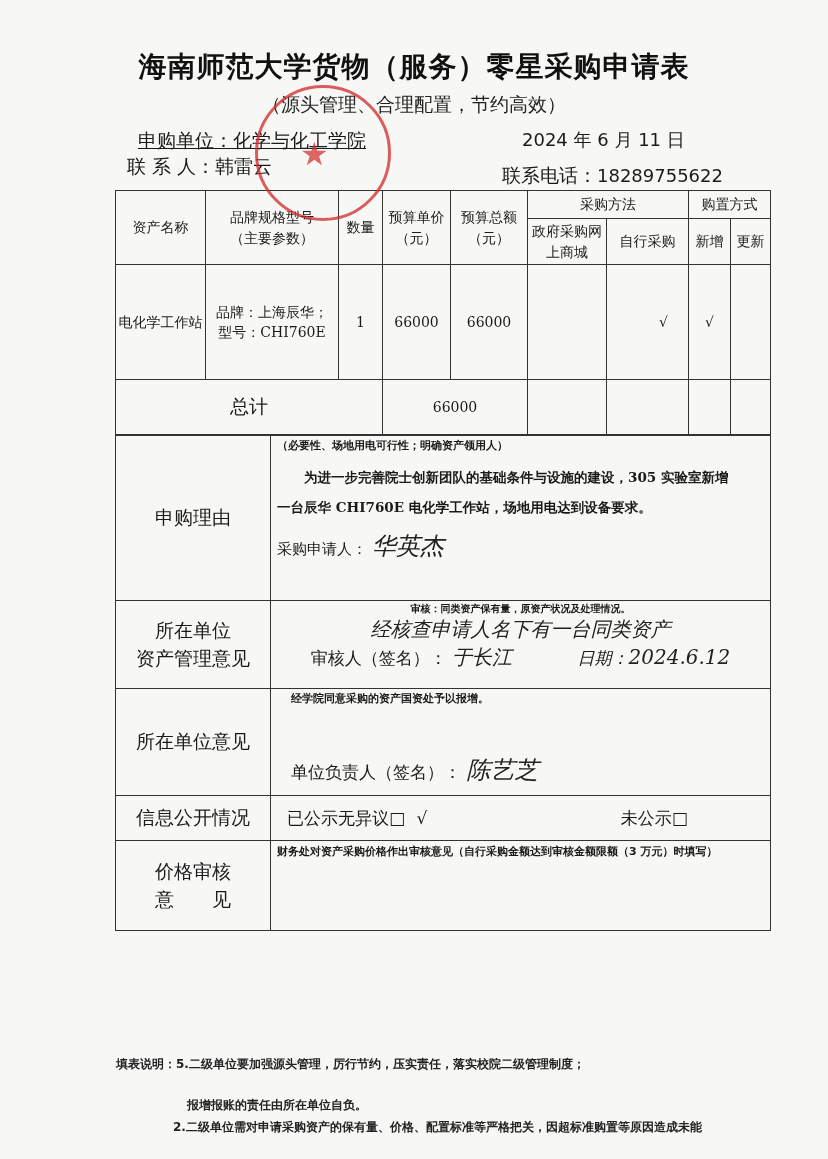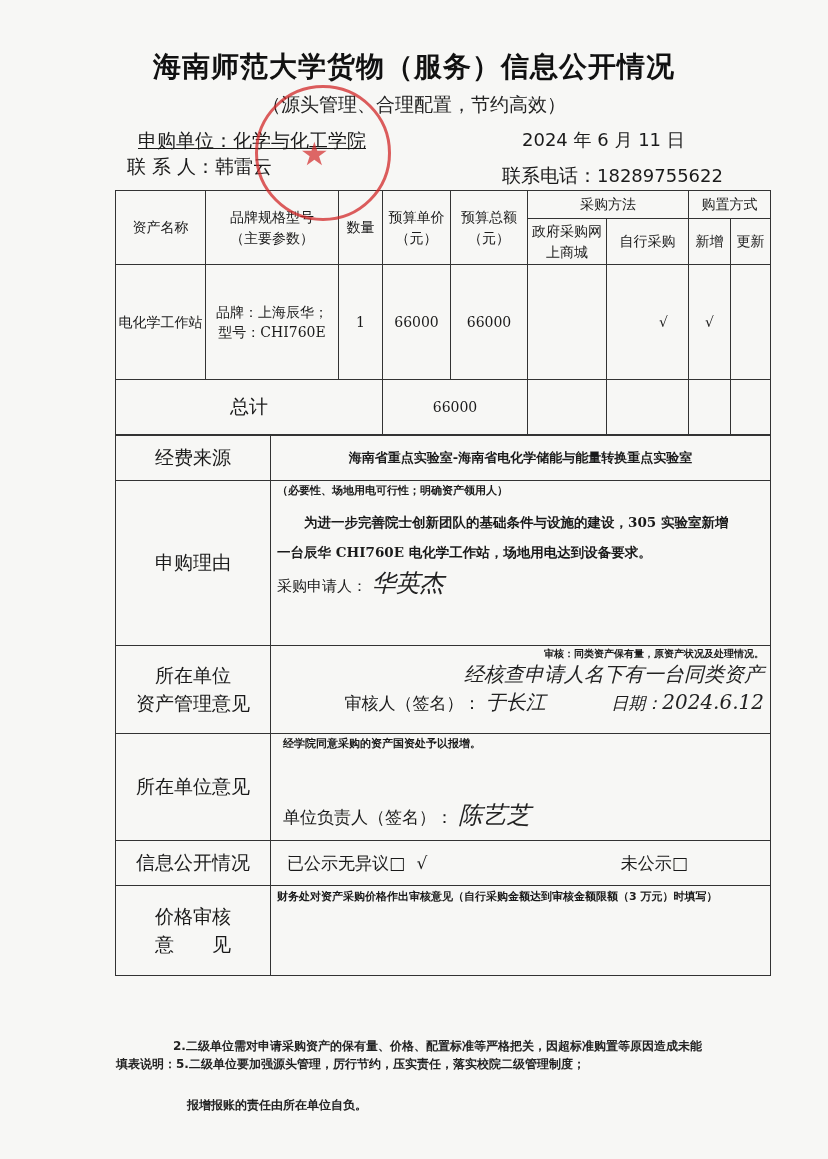--- a/index.html
+++ b/index.html
@@ -16,21 +16,21 @@
   .big { font-size:19px; }
   .small { font-size:11px; font-family:"DejaVu Sans","Liberation Sans",sans-serif; font-weight:bold; text-align:left; vertical-align:top; padding:3px 6px; }
   .hand { font-family:"DejaVu Serif",serif; font-style:italic; font-size:24px; color:#222; }
   .stamp { left:255px; top:85px; width:130px; height:130px; border:3px solid rgba(210,40,40,0.75); border-radius:50%; }
   .stamp-star { left:300px; top:135px; color:rgba(210,40,40,0.7); font-size:32px; }
   .notes { left:116px; font-size:12px; font-family:"DejaVu Sans","Liberation Sans",sans-serif; font-weight:bold; color:#222; white-space:nowrap; }
 </style>
 </head>
 <body>
 
-<div class="abs title">海南师范大学货物（服务）信息公开情况</div>
+<div class="abs title">海南师范大学货物（服务）零星采购申请表</div>
 <div class="abs subtitle">（源头管理、合理配置，节约高效）</div>
 
 <div class="abs meta" style="left:138px; top:128px;text-decoration:underline;">
   <span>申购单位：</span><span>化学与化工学院</span>
 </div>
 <div class="abs meta" style="left:522px; top:128px;">
   <span class="num">2024 年 6 月 11 日</span>
 </div>
 <div class="abs meta" style="left:127px; top:154px;">
   <span>联 系 人：</span><span>韩雷云</span>
@@ -92,54 +92,50 @@
   </tr>
 </tbody>
   </table>
 
 <table style="left:115px; top:435px; width:655px;">
   <colgroup>
       <col style="width:155px">
       <col style="width:500px">
     </colgroup>
   <tbody>
-      <tr style="height:45px;">
-    <td class="big">经费来源</td>
-    <td style="font-size:13px; font-weight:bold;">海南省重点实验室-海南省电化学储能与能量转换重点实验室</td>
-  </tr>
   <tr style="height:165px;">
     <td class="big">申购理由</td>
     <td style="text-align:left; vertical-align:top; padding:2px 6px;">
       <div style="font-size:11px; font-weight:bold; font-family:'DejaVu Sans',sans-serif;">（必要性、场地用电可行性；明确资产领用人）</div>
       <div style="margin-top:14px; text-indent:2em; font-size:13.5px; font-weight:bold;">为进一步完善院士创新团队的基础条件与设施的建设，305 实验室新增</div>
       <div style="margin-top:10px; font-size:13.5px; font-weight:bold;">一台辰华 CHI760E 电化学工作站，场地用电达到设备要求。</div>
-      <div style="margin-top:4px; font-size:15px;">
+      <div style="margin-top:12px; font-size:15px;">
         <span>采购申请人：</span>
         <span class="hand">华英杰</span>
       </div>
     </td>
   </tr>
   <tr style="height:88px;">
     <td class="big">
       <div>所在单位</div>
       <div>资产管理意见</div>
     </td>
-    <td style="text-align:right; vertical-align:top; padding:1px 6px;">
+    <td style="text-align:center; vertical-align:top; padding:1px 6px;">
       <div style="font-size:10px; font-weight:bold; font-family:'DejaVu Sans',sans-serif;">审核：同类资产保有量，原资产状况及处理情况。</div>
       <div class="hand" style="font-size:20px; line-height:1.2;">经核查申请人名下有一台同类资产</div>
       <div style="font-size:17px; margin-top:2px; white-space:nowrap;">
         <span>审核人（签名）：</span>
         <span class="hand" style="font-size:20px;">于长江</span>
         <span style="margin-left:60px;font-style:italic;">日期：</span><span class="hand" style="font-size:20px;">2024.6.12</span>
       </div>
     </td>
   </tr>
   <tr style="height:107px;">
     <td class="big">所在单位意见</td>
-    <td style="text-align:left; vertical-align:top; padding:2px 12px; position:relative;margin-left:43px;">
+    <td style="text-align:left; vertical-align:top; padding:2px 20px; position:relative;margin-left:43px;">
       <div style="font-size:11px; font-weight:bold; font-family:'DejaVu Sans',sans-serif;">经学院同意采购的资产国资处予以报增。</div>
       <div style="margin-top:46px; font-size:17px;">
         <span>单位负责人（签名）：</span>
         <span class="hand">陈艺芝</span>
       </div>
     </td>
   </tr>
   <tr style="height:45px;">
     <td class="big">信息公开情况</td>
     <td style="text-align:left; padding:0 16px; font-size:17px; white-space:nowrap;">
@@ -157,14 +153,14 @@
   </tr>
 </tbody>
   </table>
 
 <div class="abs stamp"></div>
 <div class="abs stamp-star">★</div>
 
 <div class="abs notes" style="top:1056px;">
   <span>填表说明：</span><span>5.二级单位要加强源头管理，厉行节约，压实责任，落实校院二级管理制度；</span>
 </div>
-<div class="abs notes" style="top:1038px; left:173px;">2.二级单位需对申请采购资产的保有量、价格、配置标准等严格把关，因超标准购置等原因造成未能</div>
+<div class="abs notes" style="top:1119px; left:173px;">2.二级单位需对申请采购资产的保有量、价格、配置标准等严格把关，因超标准购置等原因造成未能</div>
 <div class="abs notes" style="top:1097px; left:187px;">报增报账的责任由所在单位自负。</div>
 
 </body></html>

